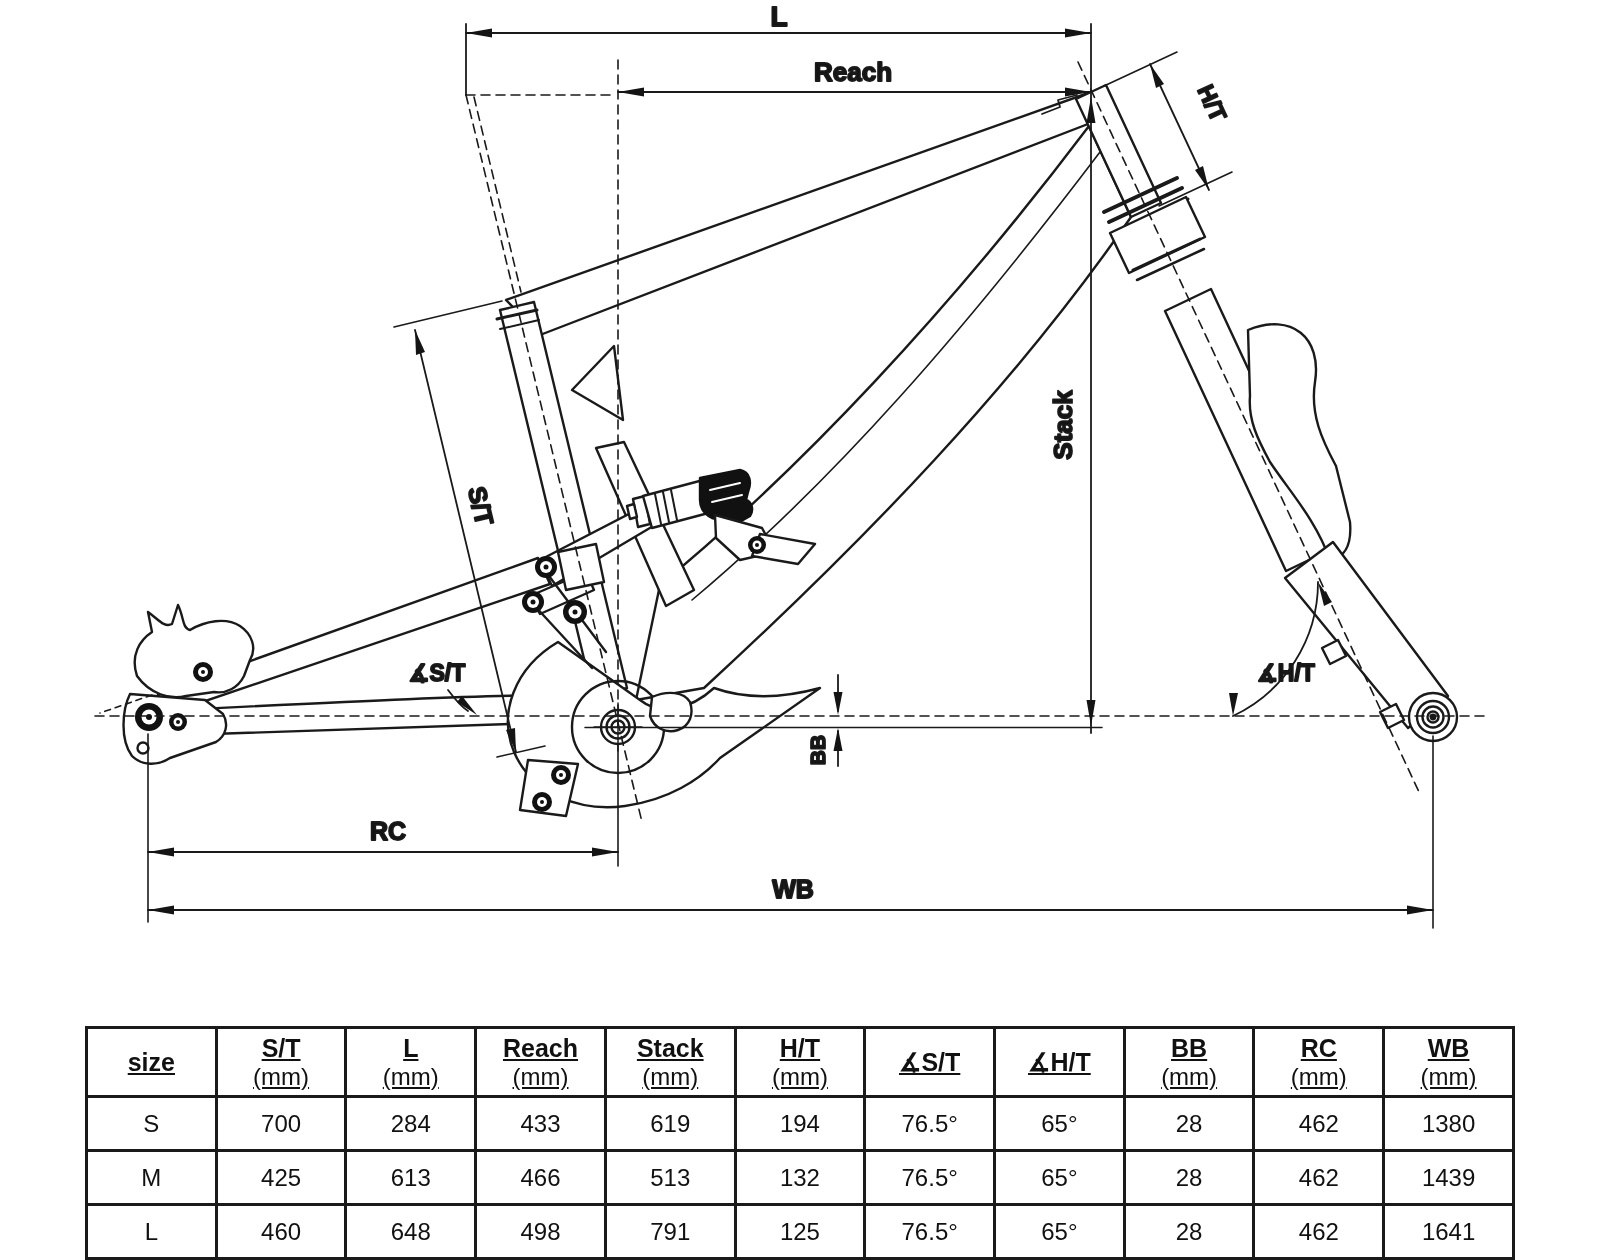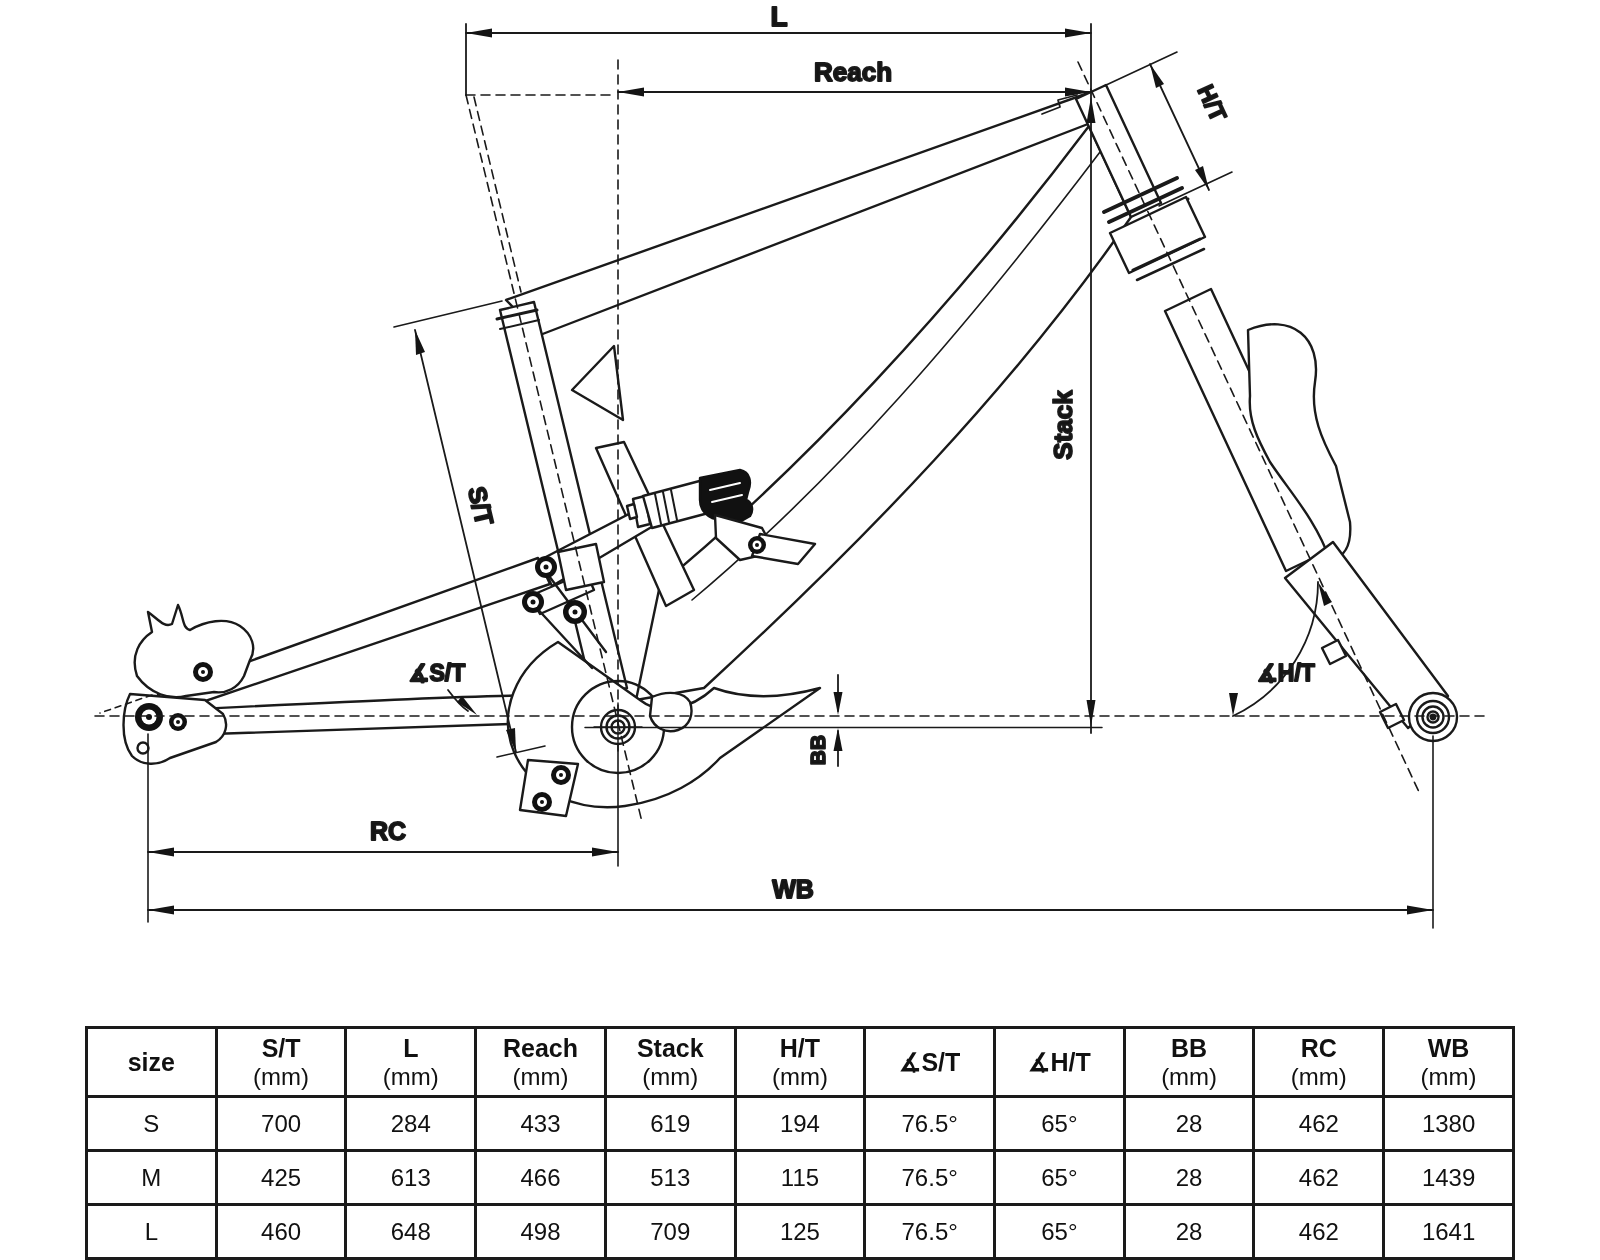--- a/index.html
+++ b/index.html
@@ -4,21 +4,21 @@
 <style>
   html,body{margin:0;padding:0;background:#fff;}
   body{width:1600px;height:1260px;position:relative;overflow:hidden;
        font-family:"Liberation Sans",sans-serif;}
   #stage{position:absolute;left:0;top:0;width:1600px;height:1260px;background:#fff;}
   svg text{font-family:"Liberation Sans",sans-serif;font-weight:bold;fill:#141414;}
   .geo-table{position:absolute;left:85px;top:1026px;width:1430px;border-collapse:collapse;
              table-layout:fixed;background:#fff;color:#111;}
   .geo-table th,.geo-table td{border:3px solid #1a1a1a;text-align:center;vertical-align:middle;
              padding:0;line-height:1.15;}
-  .geo-table thead th{height:66px;font-size:25px;font-weight:bold;}
+  .geo-table thead th{height:66px;font-size:25px;font-weight:bold;text-decoration:underline;}
   .geo-table tbody td{height:51px;font-size:24px;font-weight:normal;}
   .geo-table .unit{display:block;font-size:24px;font-weight:normal;text-align:center;}
 </style>
 </head>
 <body>
 
 <div id="stage">
 
 <svg width="1600" height="1010" viewBox="0 0 1600 1010" style="position:absolute;left:0;top:0;">
   <g stroke="#1a1a1a" fill="none" stroke-width="2.4" stroke-linejoin="round" stroke-linecap="round">
@@ -269,33 +269,33 @@
           <td>28</td>
           <td>462</td>
           <td>1380</td>
         </tr>
         <tr>
           <td>M</td>
           <td>425</td>
           <td>613</td>
           <td>466</td>
           <td>513</td>
-          <td>115</td>
+          <td>132</td>
           <td>76.5°</td>
           <td>65°</td>
           <td>28</td>
           <td>462</td>
           <td>1439</td>
         </tr>
         <tr>
           <td>L</td>
           <td>460</td>
           <td>648</td>
           <td>498</td>
-          <td>709</td>
+          <td>791</td>
           <td>125</td>
           <td>76.5°</td>
           <td>65°</td>
           <td>28</td>
           <td>462</td>
           <td>1641</td>
         </tr>
       </tbody>
 </table>
 

